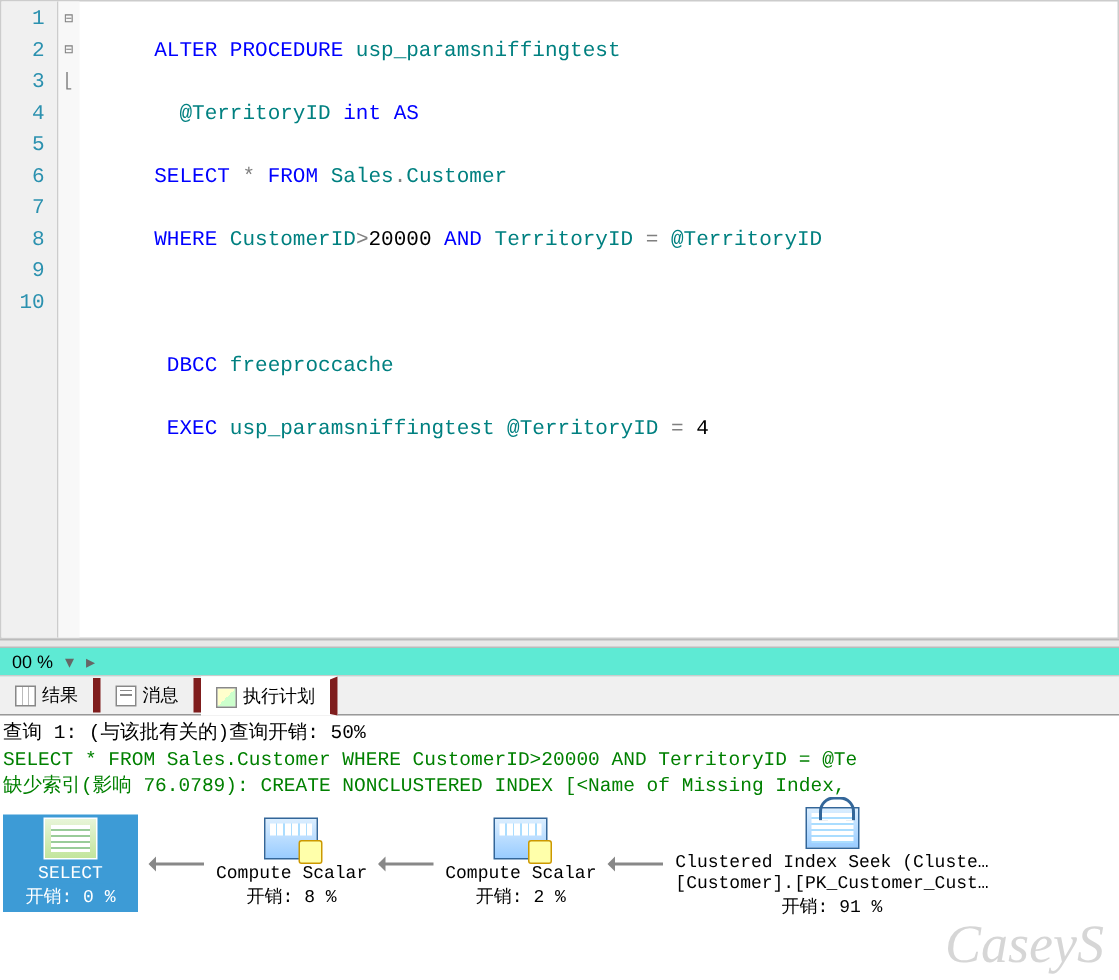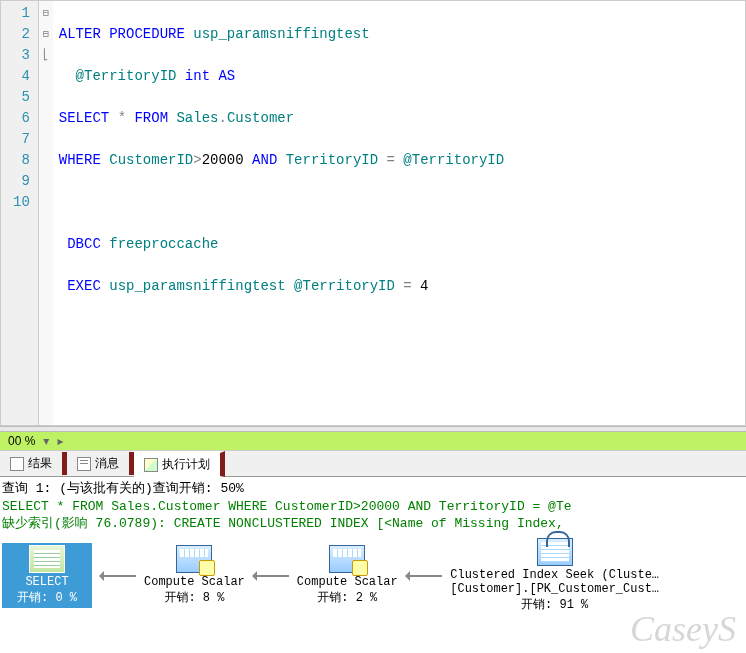--- a/index.html
+++ b/index.html
@@ -1,28 +1,28 @@
 <!DOCTYPE html>
 <html><head>
 <meta charset="utf-8">
 <style>
 * { box-sizing: border-box; margin: 0; padding: 0; }
 body { font-family: Consolas, "Courier New", monospace; font-size: 13px; background: #fff; color: #000; width: 746px; }
 .editor { display: flex; background: #fff; border: 1px solid #ccc; }
 .gutter { background: #f0f0f0; color: #2b91af; text-align: right; padding: 2px 8px 2px 12px; user-select: none; border-right: 1px solid #ccc; font-size: 14px; line-height: 21px; }
 .fold { background: #f8f8f8; width: 14px; color: #808080; padding: 2px 0; line-height: 21px; text-align: center; font-size: 10px; }
-.code { padding: 2px 6px; font-size: 14px; line-height: 21px; white-space: pre; }
+.code { padding: 2px 6px; font-size: 14px; line-height: 21px; white-space: pre; margin-left: 44px; }
 .kw { color: #0000ff; }
 .obj { color: #008080; }
 .op { color: #808080; }
 .num { color: #000; }
 .var { color: #008080; }
 .caret { border-left: 1px solid #000; margin-left: -1px; }
 .splitter { height: 6px; background: #e8e8e8; border-top: 1px solid #bbb; border-bottom: 1px solid #bbb; }
-.status-row { display: flex; align-items: center; background: #bef264; padding: 2px 4px; border-bottom: 1px solid #ccc; font-family: "Microsoft YaHei", Arial, sans-serif; font-size: 12px; }
+.status-row { display: flex; align-items: center; background: #5eead4; padding: 2px 4px; border-bottom: 1px solid #ccc; font-family: "Microsoft YaHei", Arial, sans-serif; font-size: 12px; }
 .zoom { padding: 0 4px; }
 .arrow { padding: 0 4px; color: #666; }
 .tabbar { display: flex; align-items: center; background: #f0f0f0; border-bottom: 1px solid #999; font-family: "Microsoft YaHei", Arial, sans-serif; font-size: 12px; }
 .tab { display: flex; align-items: center; gap: 4px; padding: 3px 10px; border-right: 5px solid #7f1d1d; cursor: pointer; }
 .tab.active { background: #fff; border-top: 2px solid #fff; margin-bottom: -1px; border-bottom: 1px solid #fff; }
 .ticon { width: 14px; height: 14px; display: inline-block; }
 .grid-ico { background: linear-gradient(90deg,#fff 33%,#bbb 33%,#bbb 34%,#fff 34%,#fff 66%,#bbb 66%,#bbb 67%,#fff 67%),linear-gradient(#fff 33%,#bbb 33%,#bbb 34%,#fff 34%,#fff 66%,#bbb 66%,#bbb 67%,#fff 67%); background-blend-mode: multiply; border:1px solid #888; }
 .msg-ico { background: #fff; border:1px solid #888; position: relative; }
 .msg-ico::after { content:""; position:absolute; left:2px; top:2px; right:2px; height:6px; background: repeating-linear-gradient(#888,#888 1px,transparent 1px,transparent 3px); }
 .plan-ico { background: linear-gradient(135deg,#ffc 50%,#cfc 50%); border:1px solid #888; }

